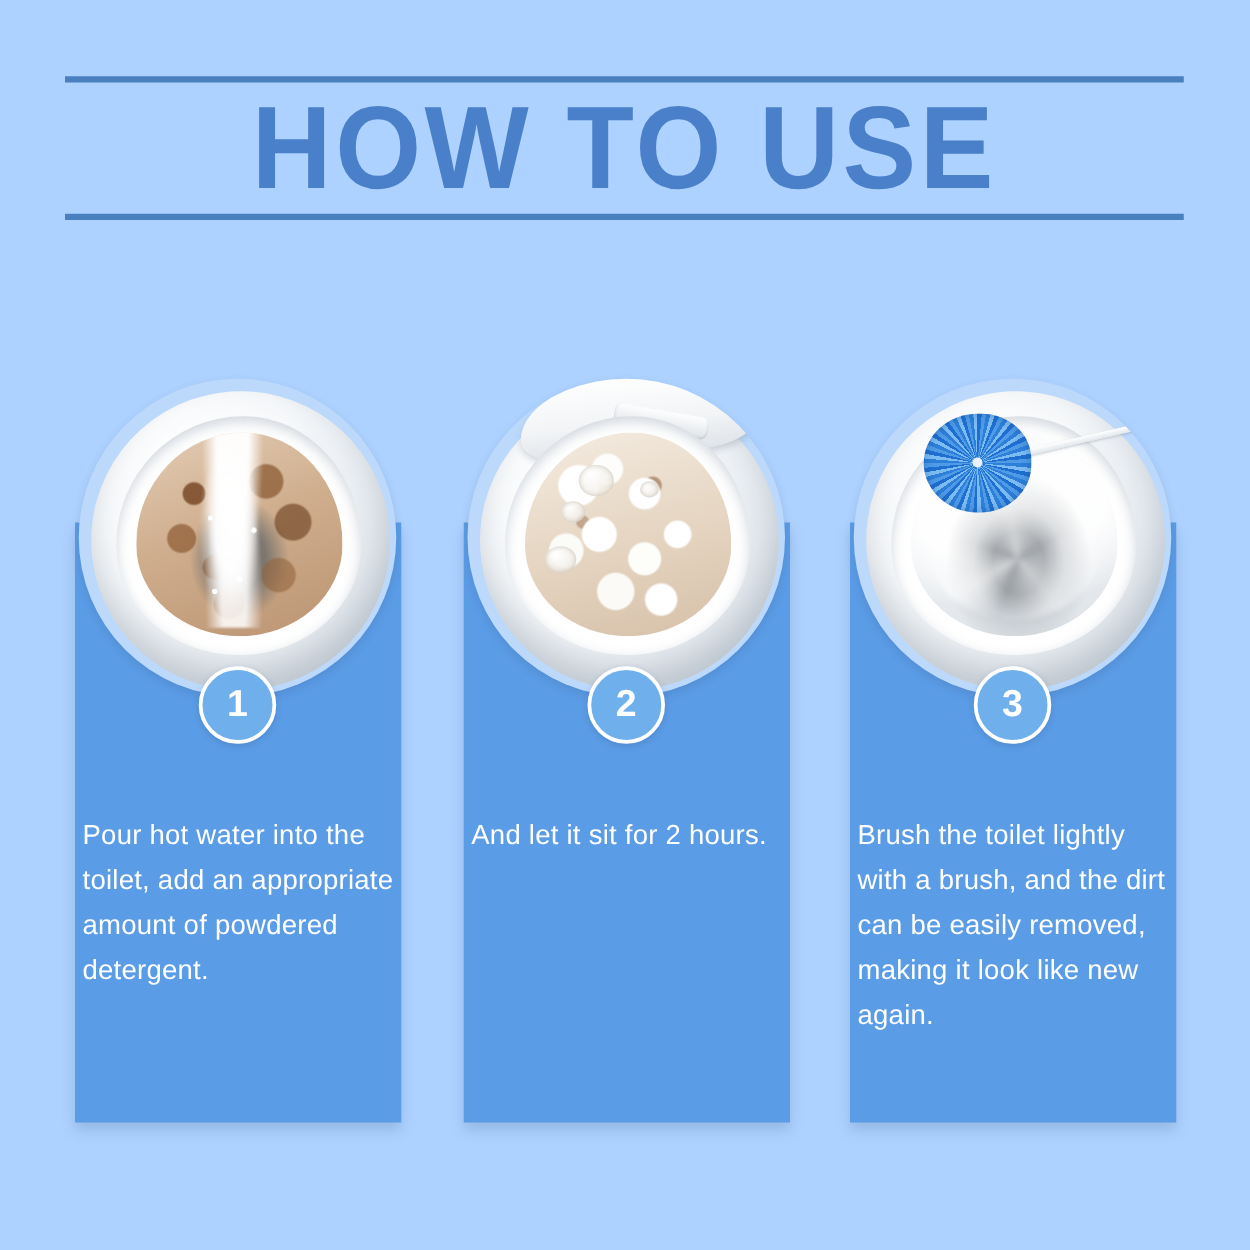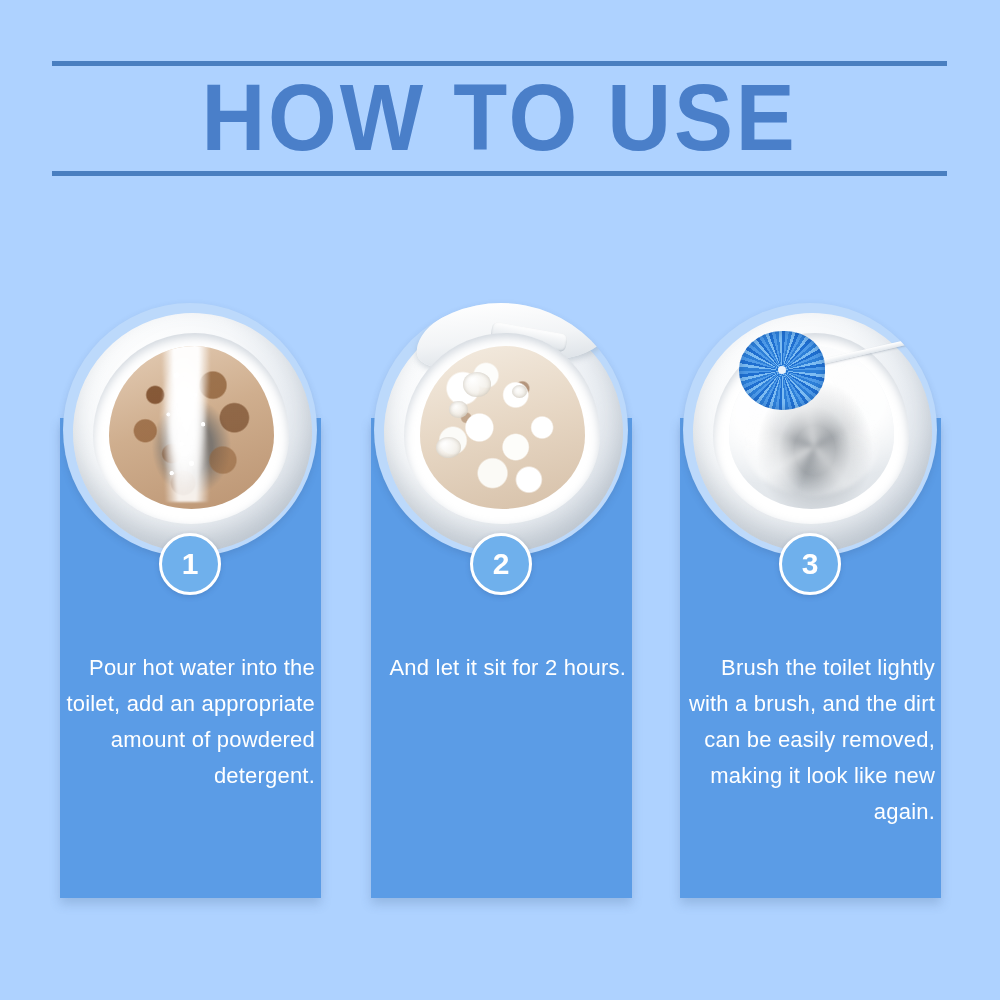--- a/index.html
+++ b/index.html
@@ -54,21 +54,21 @@
     box-shadow:0 6px 10px rgba(60,90,130,0.22);
   }
   .card.c1 { left:60px; }
   .card.c2 { left:371px; }
   .card.c3 { left:680px; }
 
   .card-caption {
     position:absolute;
     left:6px; right:6px;
     top:232px;
-    text-align:right;
+    text-align:left;
     color:#ffffff;
     font-size:22px;
     line-height:36px;
     font-weight:400;
     letter-spacing:0.2px;
   }
 
   
   .photo {
     position:absolute;

